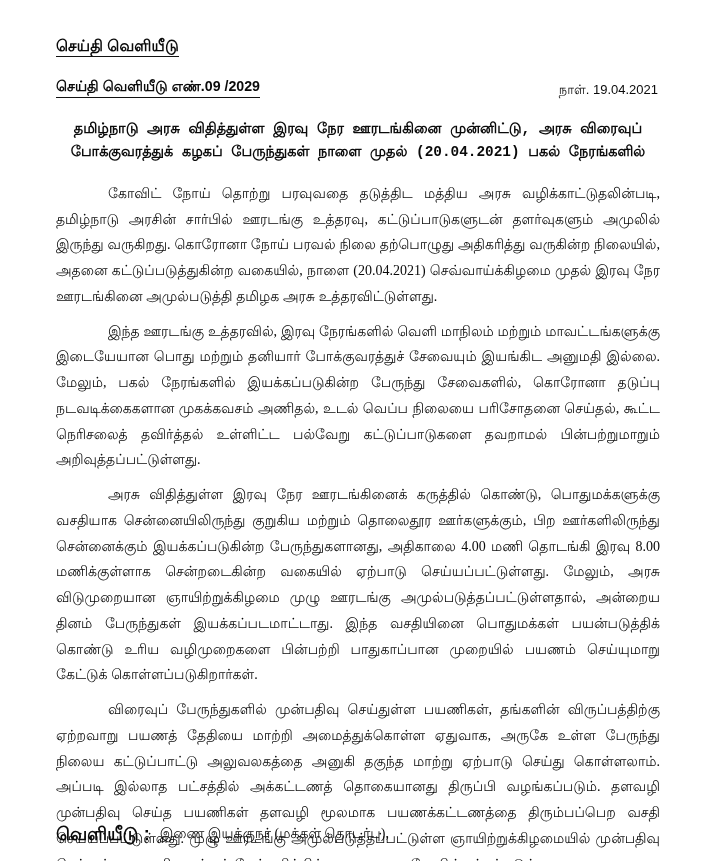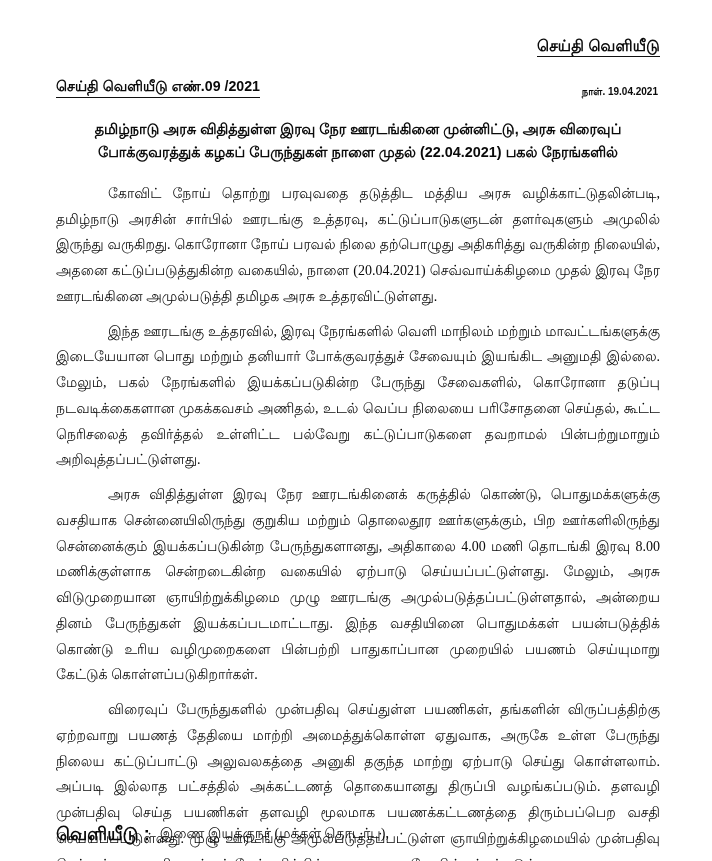--- a/index.html
+++ b/index.html
@@ -21,21 +21,21 @@
     position: relative;
     width: 712px;
     height: 861px;
     box-sizing: border-box;
     padding: 0 52px 0 56px;
     background: #ffffff;
   }
 
   
   .doc-title-wrap {
-    text-align: right;
+    text-align: left;
     padding-top: 36px;
   }
   .doc-title {
     display: inline-block;
     font-family: "Liberation Sans", "DejaVu Sans", sans-serif;
     font-weight: bold;
     font-size: 15.5px;
     letter-spacing: 0.1px;
     border-bottom: 1.4px solid #111;
     padding-bottom: 1px;
@@ -50,37 +50,37 @@
     font-family: "Liberation Sans", "DejaVu Sans", sans-serif;
   }
   .release-no {
     font-weight: bold;
     font-size: 14.2px;
     border-bottom: 1.3px solid #111;
     padding-bottom: 1px;
     line-height: 1.25;
   }
   .release-date {
-    font-weight: bold;
-    font-size: 10px;
+    font-weight: normal;
+    font-size: 13px;
     padding-right: 2px;
     line-height: 1.25;
   }
 
   
   .headline {
     margin-top: 20px;
     text-align: center;
     font-family: "Liberation Sans", "DejaVu Sans", sans-serif;
     font-weight: bold;
     font-size: 14.4px;
     line-height: 1.62;
     padding: 0 4px;
   }
-  .headline span { display: block; }
+  .headline span { display: block; font-family: Liberation Mono, monospace; }
 
   
   .body-copy {
     margin-top: 16px;
   }
   .para {
     text-align: justify;
     text-justify: inter-word;
     font-size: 14px;
     line-height: 1.84;
@@ -117,27 +117,27 @@
 </head>
 <body>
 
 <div class="page">
 
   <div class="doc-title-wrap">
     <div class="doc-title">செய்தி வெளியீடு</div>
   </div>
 
   <div class="meta-row">
-    <div class="release-no">செய்தி வெளியீடு எண்.09 /2021</div>
+    <div class="release-no">செய்தி வெளியீடு எண்.09 /2029</div>
     <div class="release-date">நாள். 19.04.2021</div>
   </div>
 
   <div class="headline">
     <span>தமிழ்நாடு அரசு விதித்துள்ள இரவு நேர ஊரடங்கினை முன்னிட்டு, அரசு விரைவுப்</span>
-    <span>போக்குவரத்துக் கழகப் பேருந்துகள் நாளை முதல் (22.04.2021) பகல் நேரங்களில்</span>
+    <span>போக்குவரத்துக் கழகப் பேருந்துகள் நாளை முதல் (20.04.2021) பகல் நேரங்களில்</span>
   </div>
 
   <div class="body-copy">
     <p class="para">கோவிட் நோய் தொற்று பரவுவதை தடுத்திட மத்திய அரசு வழிக்காட்டுதலின்படி, தமிழ்நாடு அரசின் சார்பில் ஊரடங்கு உத்தரவு, கட்டுப்பாடுகளுடன் தளர்வுகளும் அமுலில் இருந்து வருகிறது.  கொரோனா நோய் பரவல் நிலை தற்பொழுது அதிகரித்து வருகின்ற நிலையில், அதனை கட்டுப்படுத்துகின்ற வகையில், நாளை (20.04.2021) செவ்வாய்க்கிழமை முதல் இரவு நேர ஊரடங்கினை அமுல்படுத்தி தமிழக அரசு உத்தரவிட்டுள்ளது.</p>
     <p class="para">இந்த ஊரடங்கு உத்தரவில், இரவு நேரங்களில் வெளி மாநிலம் மற்றும் மாவட்டங்களுக்கு இடையேயான பொது மற்றும் தனியார் போக்குவரத்துச் சேவையும் இயங்கிட அனுமதி இல்லை. மேலும், பகல் நேரங்களில் இயக்கப்படுகின்ற பேருந்து சேவைகளில், கொரோனா தடுப்பு நடவடிக்கைகளான முகக்கவசம் அணிதல், உடல் வெப்ப நிலையை பரிசோதனை செய்தல், கூட்ட நெரிசலைத் தவிர்த்தல் உள்ளிட்ட பல்வேறு கட்டுப்பாடுகளை தவறாமல் பின்பற்றுமாறும் அறிவுத்தப்பட்டுள்ளது.</p>
     <p class="para">அரசு விதித்துள்ள இரவு நேர ஊரடங்கினைக் கருத்தில் கொண்டு, பொதுமக்களுக்கு வசதியாக சென்னையிலிருந்து குறுகிய மற்றும் தொலைதூர ஊர்களுக்கும், பிற ஊர்களிலிருந்து சென்னைக்கும் இயக்கப்படுகின்ற பேருந்துகளானது, அதிகாலை 4.00 மணி தொடங்கி இரவு 8.00 மணிக்குள்ளாக சென்றடைகின்ற வகையில் ஏற்பாடு செய்யப்பட்டுள்ளது.    மேலும், அரசு விடுமுறையான ஞாயிற்றுக்கிழமை முழு ஊரடங்கு அமுல்படுத்தப்பட்டுள்ளதால், அன்றைய தினம் பேருந்துகள் இயக்கப்படமாட்டாது.   இந்த வசதியினை பொதுமக்கள் பயன்படுத்திக் கொண்டு உரிய வழிமுறைகளை பின்பற்றி பாதுகாப்பான முறையில் பயணம் செய்யுமாறு கேட்டுக் கொள்ளப்படுகிறார்கள்.</p>
     <p class="para">விரைவுப் பேருந்துகளில் முன்பதிவு செய்துள்ள பயணிகள், தங்களின் விருப்பத்திற்கு ஏற்றவாறு பயணத் தேதியை மாற்றி அமைத்துக்கொள்ள ஏதுவாக, அருகே உள்ள பேருந்து நிலைய கட்டுப்பாட்டு அலுவலகத்தை அனுகி தகுந்த மாற்று ஏற்பாடு செய்து கொள்ளலாம். அப்படி இல்லாத பட்சத்தில் அக்கட்டணத் தொகையானது திருப்பி வழங்கப்படும். தளவழி முன்பதிவு செய்த பயணிகள் தளவழி மூலமாக பயணக்கட்டணத்தை திரும்பப்பெற வசதி செய்யப்பட்டுள்ளது.  முழு ஊரடங்கு அமுல்படுத்தப்பட்டுள்ள ஞாயிற்றுக்கிழமையில் முன்பதிவு செய்துள்ள பயணிகளுக்கும் மேற்குறிப்பிட்ட நடைமுறையே பின்பற்றப்படும்.</p>
 
   </div>
 

